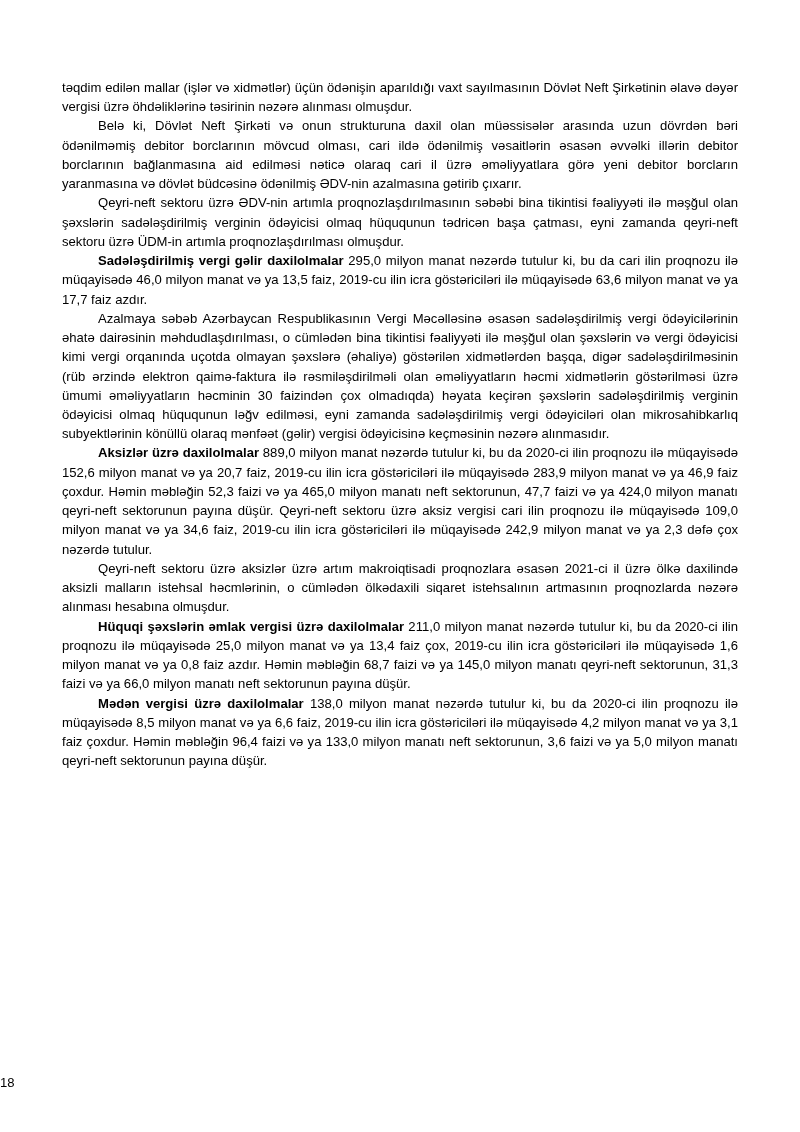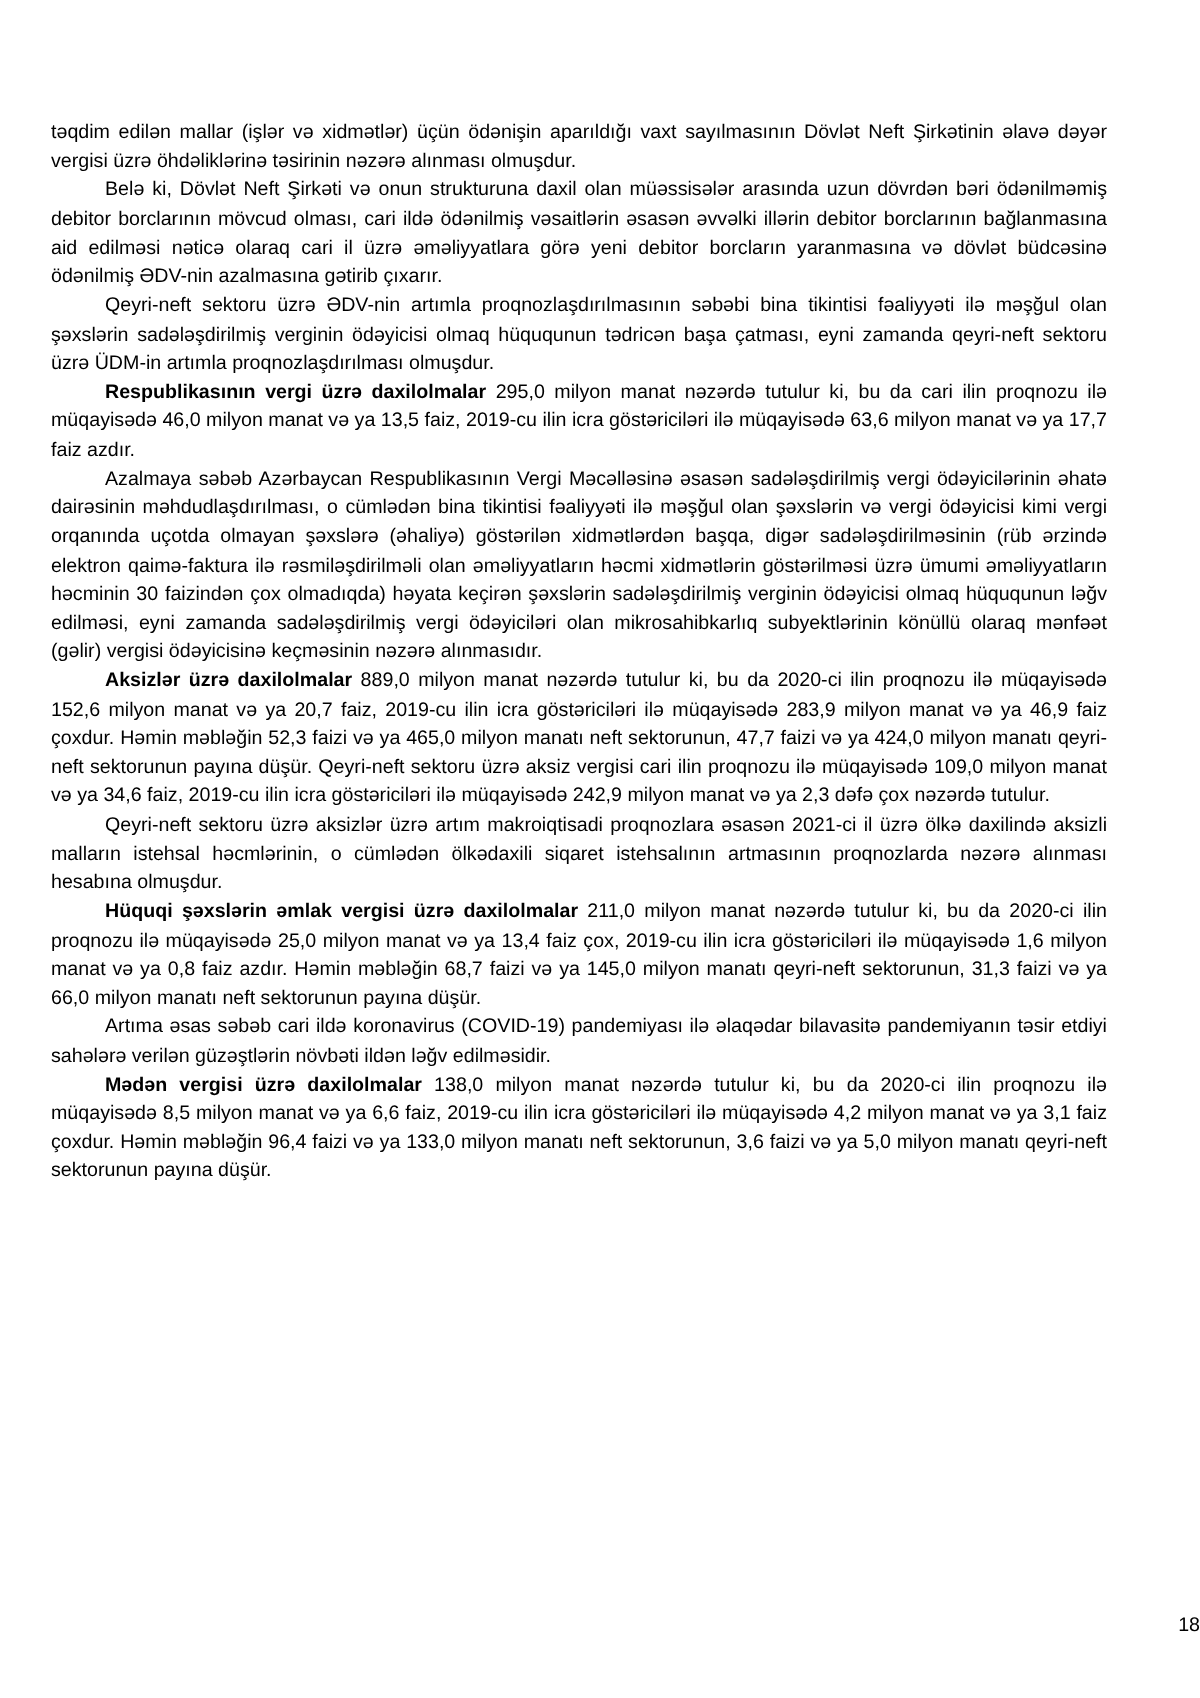--- a/index.html
+++ b/index.html
@@ -12,21 +12,21 @@
     height: 1132px;
     font-family: "Liberation Sans", sans-serif;
     color: #000000;
     position: relative;
     overflow: hidden;
   }
   .page {
     box-sizing: border-box;
     width: 800px;
     height: 1132px;
-    padding: 78px 62px 20px 34px;
+    padding: 78px 62px 20px 62px;
     position: relative;
   }
   .doc-body {
     font-size: 13.1px;
     line-height: 1.47;
     text-align: justify;
     text-justify: inter-word;
   }
   p.para {
     margin: 0;
@@ -36,46 +36,45 @@
     text-indent: 0;
   }
   .bold {
     font-weight: bold;
   }
   .page-number {
     position: absolute;
     left: 0;
     right: 0;
     bottom: 42px;
-    text-align: right;
+    text-align: left;
     font-size: 13.1px;
   }
 </style>
 </head>
 <body>
 
 <div class="page">
   <div class="doc-body">
 
     <p class="para noindent"><span>təqdim edilən mallar (işlər və xidmətlər) üçün ödənişin aparıldığı vaxt sayılmasının Dövlət Neft Şirkətinin əlavə dəyər vergisi üzrə öhdəliklərinə təsirinin nəzərə alınması olmuşdur.</span></p>
 
     <p class="para"><span>Belə ki, Dövlət Neft Şirkəti və onun strukturuna daxil olan müəssisələr arasında uzun dövrdən bəri ödənilməmiş debitor borclarının mövcud olması, cari ildə ödənilmiş vəsaitlərin əsasən əvvəlki illərin debitor borclarının bağlanmasına aid edilməsi nəticə olaraq cari il üzrə əməliyyatlara görə yeni debitor borcların yaranmasına və dövlət büdcəsinə ödənilmiş ƏDV-nin azalmasına gətirib çıxarır.</span></p>
 
     <p class="para"><span>Qeyri-neft sektoru üzrə ƏDV-nin artımla proqnozlaşdırılmasının səbəbi bina tikintisi fəaliyyəti ilə məşğul olan şəxslərin sadələşdirilmiş verginin ödəyicisi olmaq hüququnun tədricən başa çatması, eyni zamanda qeyri-neft sektoru üzrə ÜDM-in artımla proqnozlaşdırılması olmuşdur.</span></p>
 
-    <p class="para"><span class="bold">Respublikasının vergi üzrə daxilolmalar</span><span> 295,0 milyon manat nəzərdə tutulur ki, bu da cari ilin proqnozu ilə müqayisədə 46,0 milyon manat və ya 13,5 faiz, 2019-cu ilin icra göstəriciləri ilə müqayisədə 63,6 milyon manat və ya 17,7 faiz azdır.</span></p>
+    <p class="para"><span class="bold">Sadələşdirilmiş vergi gəlir daxilolmalar</span><span> 295,0 milyon manat nəzərdə tutulur ki, bu da cari ilin proqnozu ilə müqayisədə 46,0 milyon manat və ya 13,5 faiz, 2019-cu ilin icra göstəriciləri ilə müqayisədə 63,6 milyon manat və ya 17,7 faiz azdır.</span></p>
 
     <p class="para"><span>Azalmaya səbəb Azərbaycan Respublikasının Vergi Məcəlləsinə əsasən sadələşdirilmiş vergi ödəyicilərinin əhatə dairəsinin məhdudlaşdırılması, o cümlədən bina tikintisi fəaliyyəti ilə məşğul olan şəxslərin və vergi ödəyicisi kimi vergi orqanında uçotda olmayan şəxslərə (əhaliyə) göstərilən xidmətlərdən başqa, digər sadələşdirilməsinin (rüb ərzində elektron qaimə-faktura ilə rəsmiləşdirilməli olan əməliyyatların həcmi xidmətlərin göstərilməsi üzrə ümumi əməliyyatların həcminin 30 faizindən çox olmadıqda) həyata keçirən şəxslərin sadələşdirilmiş verginin ödəyicisi olmaq hüququnun ləğv edilməsi, eyni zamanda sadələşdirilmiş vergi ödəyiciləri olan mikrosahibkarlıq subyektlərinin könüllü olaraq mənfəət (gəlir) vergisi ödəyicisinə keçməsinin nəzərə alınmasıdır.</span></p>
 
     <p class="para"><span class="bold">Aksizlər üzrə daxilolmalar</span><span> 889,0 milyon manat nəzərdə tutulur ki, bu da 2020-ci ilin proqnozu ilə müqayisədə 152,6 milyon manat və ya 20,7 faiz, 2019-cu ilin icra göstəriciləri ilə müqayisədə 283,9 milyon manat və ya 46,9 faiz çoxdur. Həmin məbləğin 52,3 faizi və ya 465,0 milyon manatı neft sektorunun, 47,7 faizi və ya 424,0 milyon manatı qeyri-neft sektorunun payına düşür. Qeyri-neft sektoru üzrə aksiz vergisi cari ilin proqnozu ilə müqayisədə 109,0 milyon manat və ya 34,6 faiz, 2019-cu ilin icra göstəriciləri ilə müqayisədə 242,9 milyon manat və ya 2,3 dəfə çox nəzərdə tutulur.</span></p>
 
     <p class="para"><span>Qeyri-neft sektoru üzrə aksizlər üzrə artım makroiqtisadi proqnozlara əsasən 2021-ci il üzrə ölkə daxilində aksizli malların istehsal həcmlərinin, o cümlədən ölkədaxili siqaret istehsalının artmasının proqnozlarda nəzərə alınması hesabına olmuşdur.</span></p>
 
 
     <p class="para"><span class="bold">Hüquqi şəxslərin əmlak vergisi üzrə daxilolmalar</span><span> 211,0 milyon manat nəzərdə tutulur ki, bu da 2020-ci ilin proqnozu ilə müqayisədə 25,0 milyon manat və ya 13,4 faiz çox, 2019-cu ilin icra göstəriciləri ilə müqayisədə 1,6 milyon manat və ya 0,8 faiz azdır. Həmin məbləğin 68,7 faizi və ya 145,0 milyon manatı qeyri-neft sektorunun, 31,3 faizi və ya 66,0 milyon manatı neft sektorunun payına düşür.</span></p>
 
-    <p class="para"><span>Artıma əsas səbəb cari ildə koronavirus (COVID-19) pandemiyası ilə əlaqədar bilavasitə pandemiyanın təsir etdiyi sahələrə verilən güzəştlərin növbəti ildən ləğv edilməsidir.</span></p>
 
     <p class="para"><span class="bold">Mədən vergisi üzrə daxilolmalar</span><span> 138,0 milyon manat nəzərdə tutulur ki, bu da 2020-ci ilin  proqnozu ilə müqayisədə 8,5 milyon manat və ya 6,6 faiz, 2019-cu ilin icra göstəriciləri ilə müqayisədə 4,2 milyon manat və ya 3,1 faiz çoxdur. Həmin məbləğin 96,4 faizi və ya 133,0 milyon manatı neft sektorunun, 3,6 faizi və ya 5,0 milyon manatı qeyri-neft sektorunun payına düşür.</span></p>
 
   </div>
   <div class="page-number">18</div>
 </div>
 
 </body></html>

